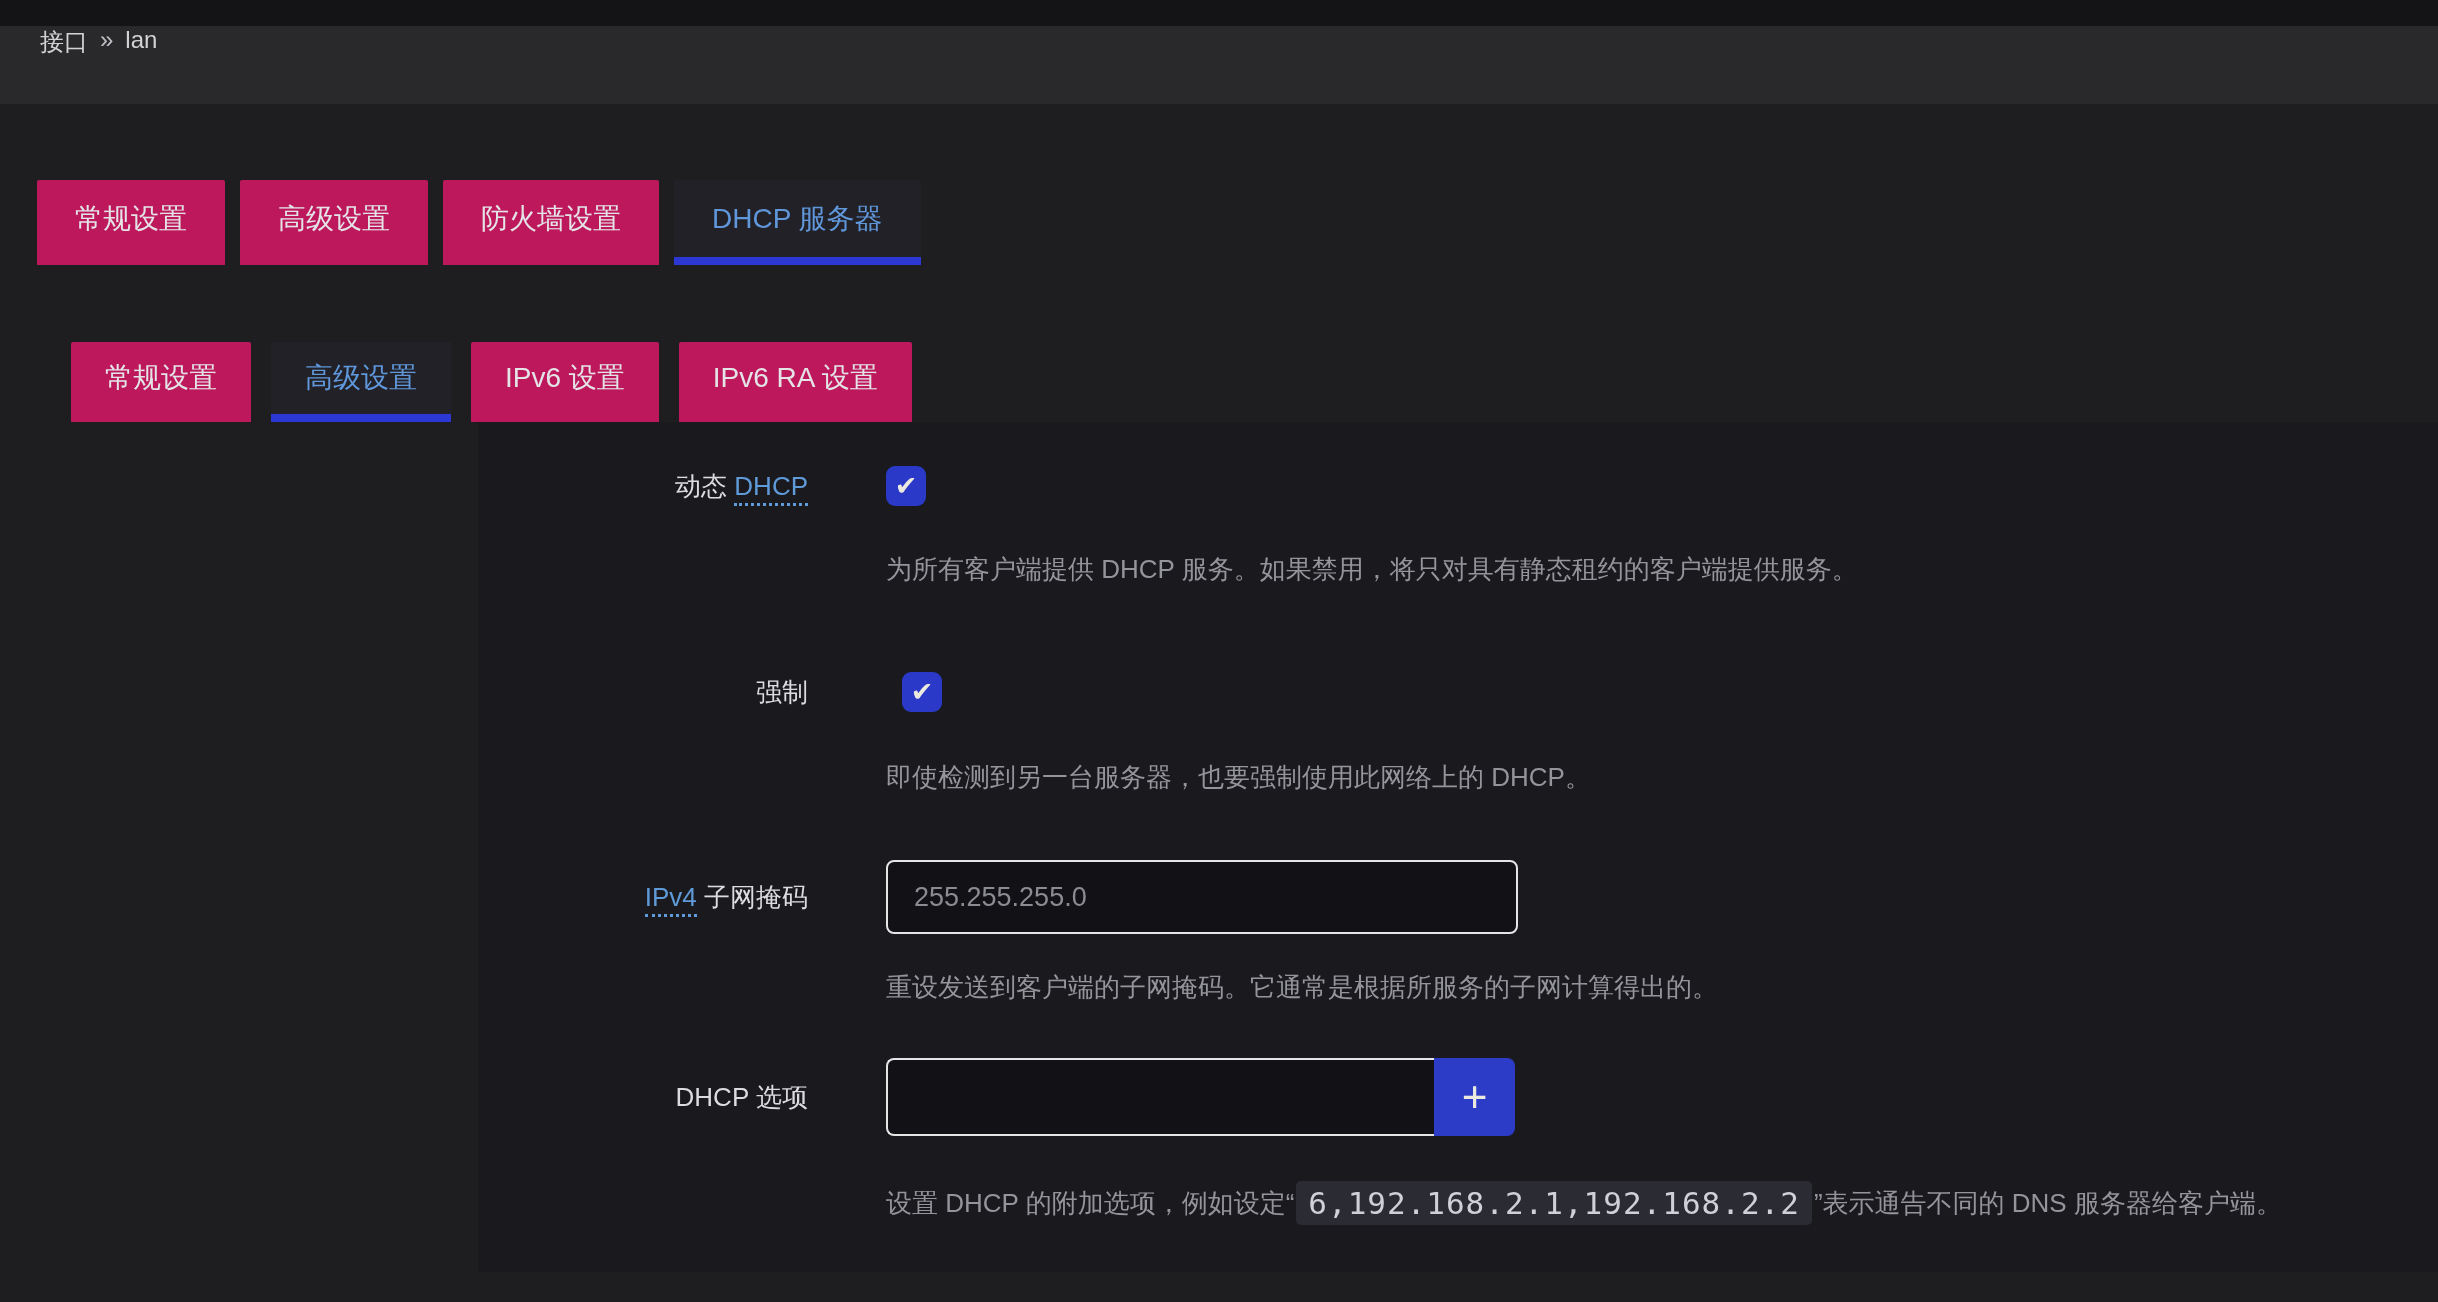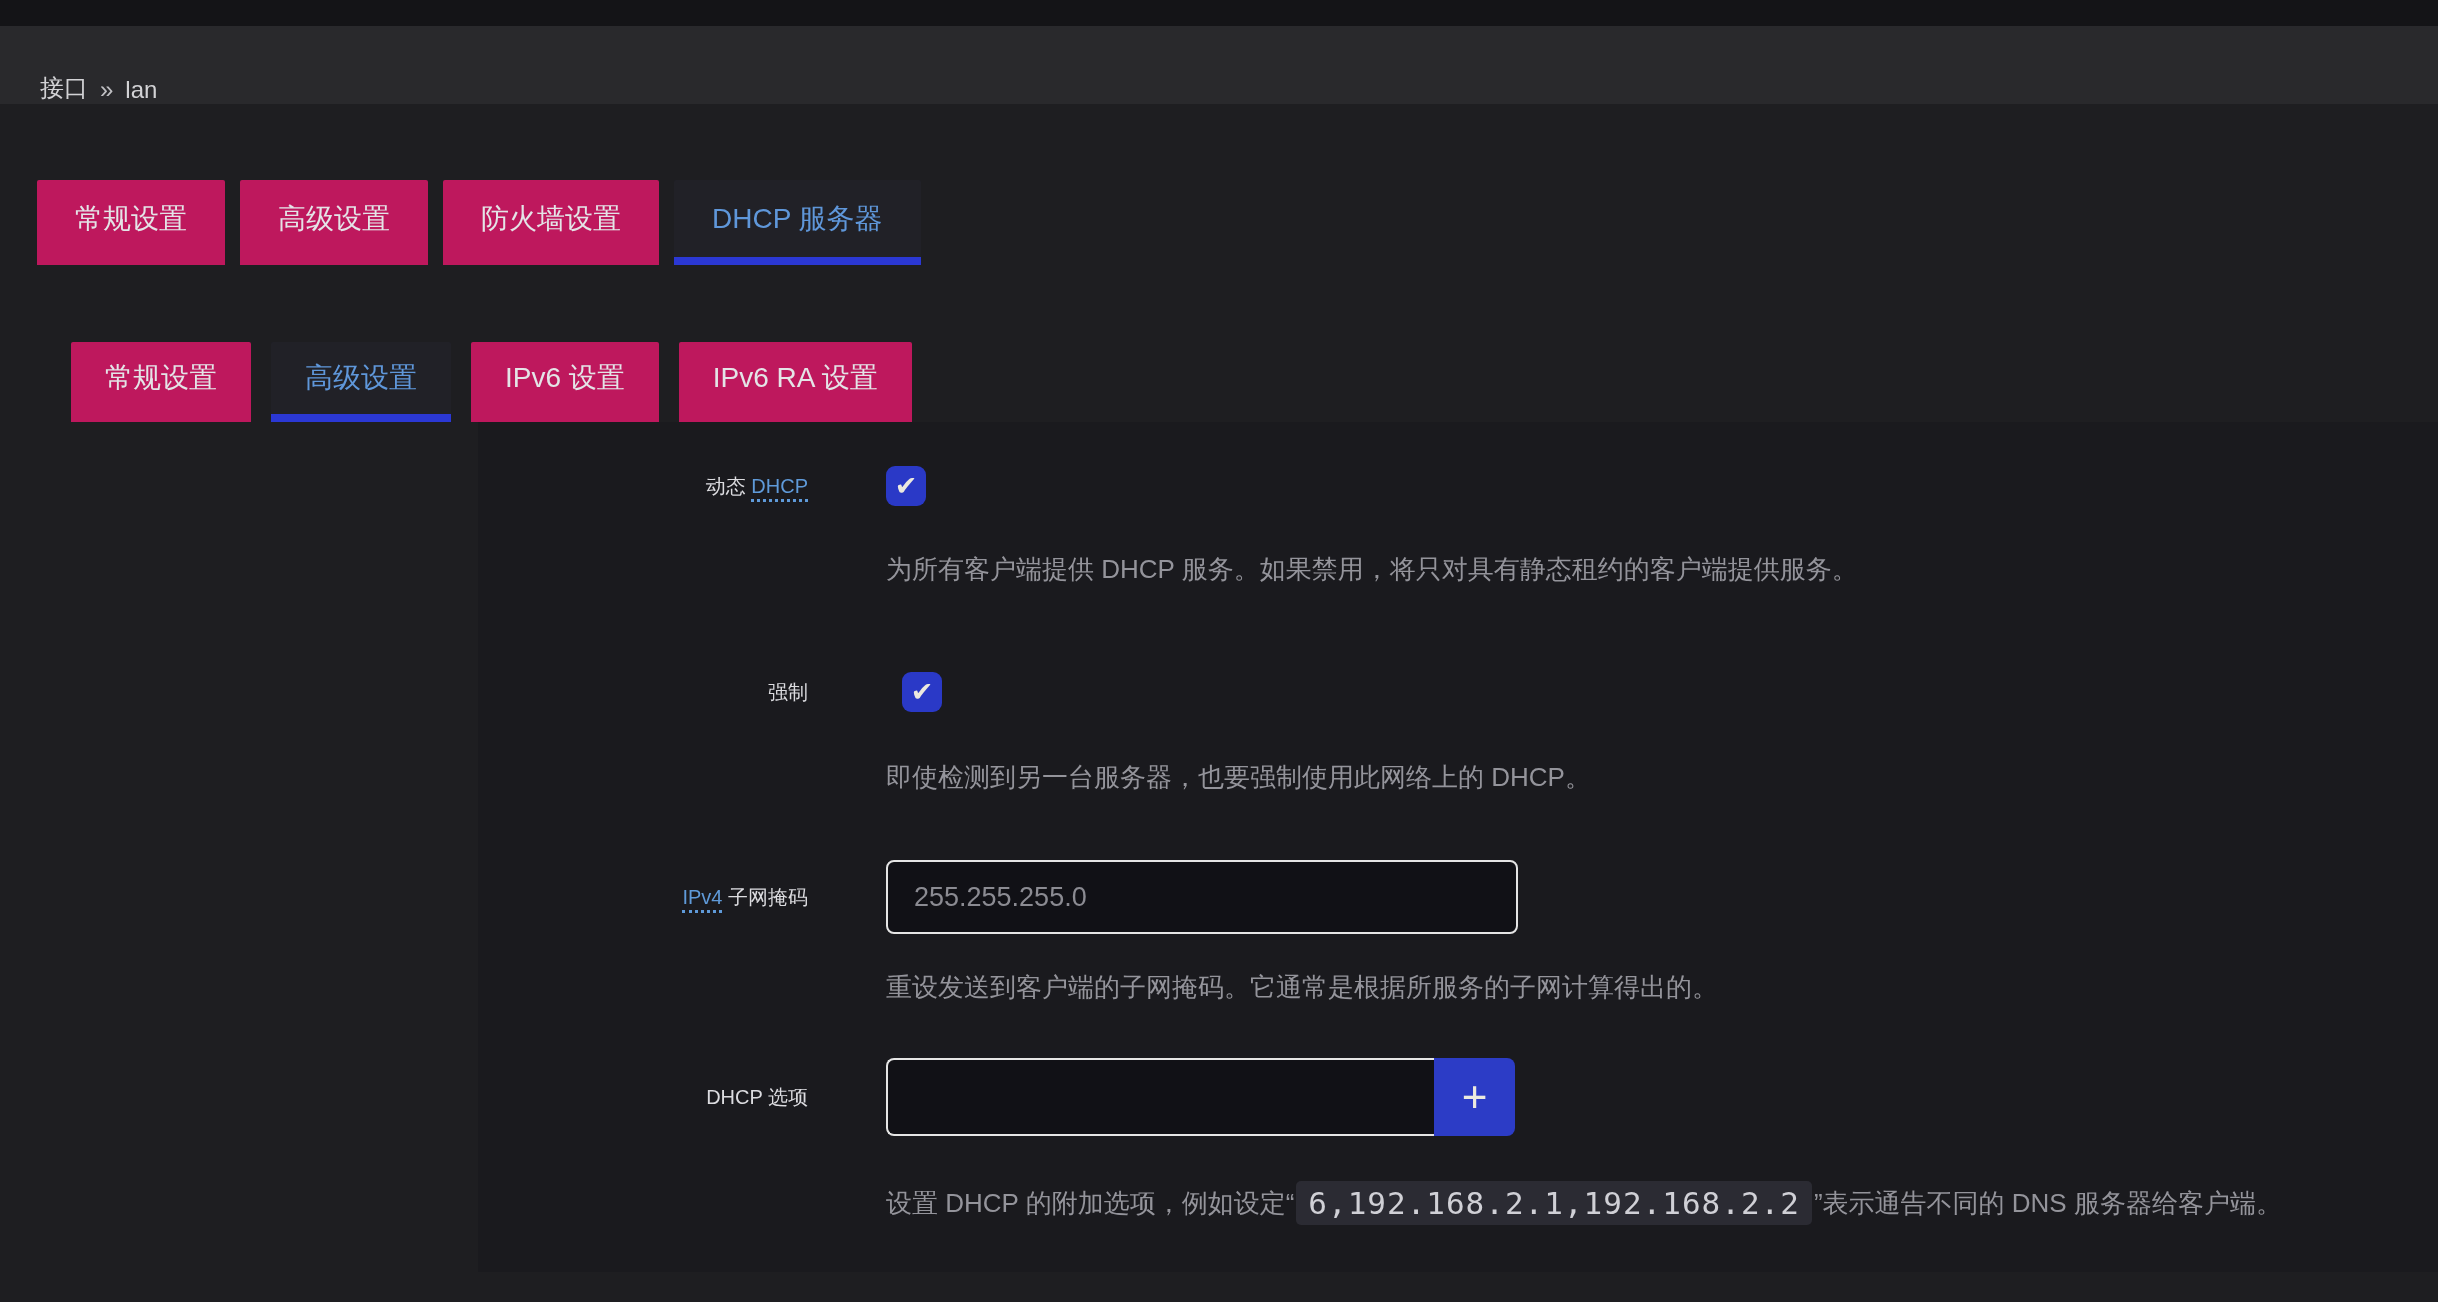--- a/index.html
+++ b/index.html
@@ -7,21 +7,21 @@
   body {
     background:#1e1e21;
     font-family:"Liberation Sans","DejaVu Sans",sans-serif;
     color:#dcdce0;
   }
 
   
   .top-strip { height:26px; background:#141417; }
   .crumb-bar {
     height:78px; background:#29292c;
-    display:flex; align-items:flex-end; padding-left:40px;
+    display:flex; align-items:flex-start; padding-left:40px;
     font-size:24px; color:#d2d2d5;
   }
   .crumb-bar .sep { margin:0 12px; color:#c0c0c4; }
   .crumb-link { color:#d2d2d5; cursor:pointer; }
 
   
   .tabs { display:flex; }
   .tabs-outer { margin:76px 0 0 37px; }
   .tabs-inner { margin:77px 0 0 71px; }
   .tab {
@@ -37,21 +37,21 @@
     border-bottom:8px solid #2b38d4;
   }
 
   
   .panel {
     position:absolute; left:478px; top:422px; right:0; height:850px;
     background:#1a1a1e; padding-top:44px;
   }
   .form-row { display:flex; align-items:center; }
   .row-label {
-    width:330px; text-align:right; font-size:20px; color:#dcdce0;
+    width:330px; text-align:right; font-size:26px; color:#dcdce0;
     flex:0 0 330px; line-height:40px;
   }
   .abbr-link {
     color:#5f9ad9; border-bottom:3px dotted #5f9ad9; padding-bottom:2px; cursor:help;
   }
   .row-control { margin-left:78px; display:flex; align-items:center; }
 
   .checkbox {
     width:40px; height:40px; background:#2a39c7; border-radius:9px;
     display:flex; align-items:center; justify-content:center; cursor:pointer;

